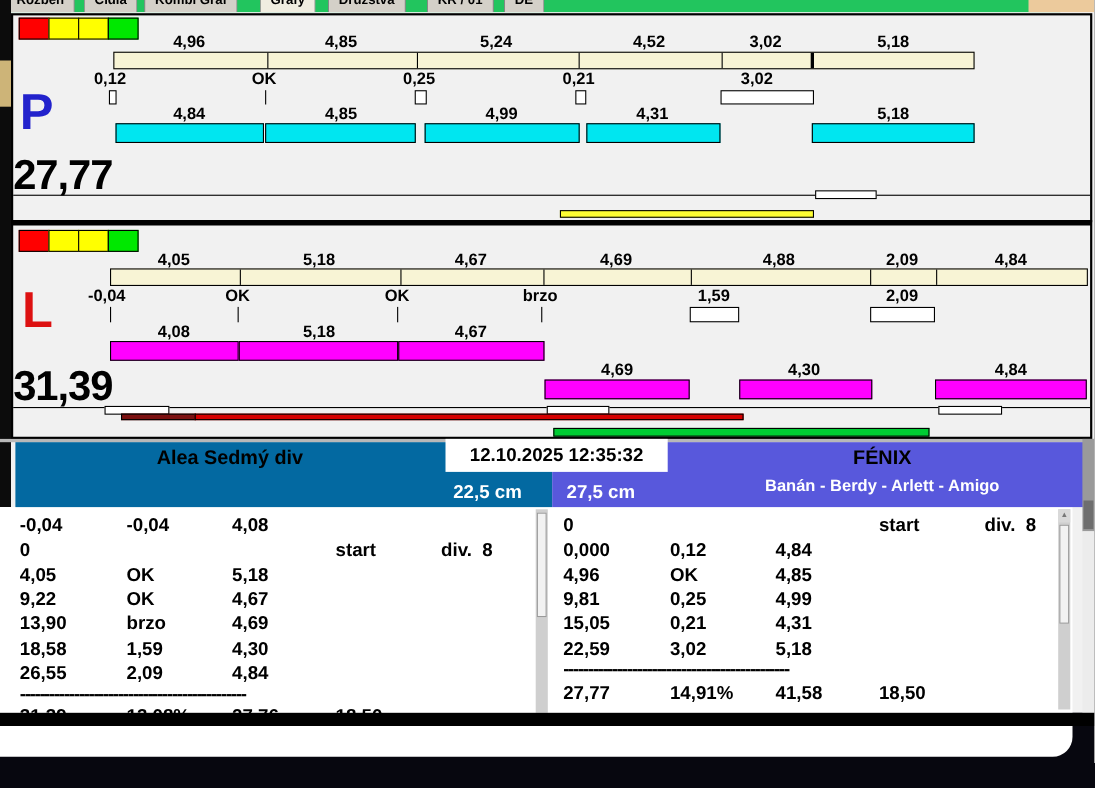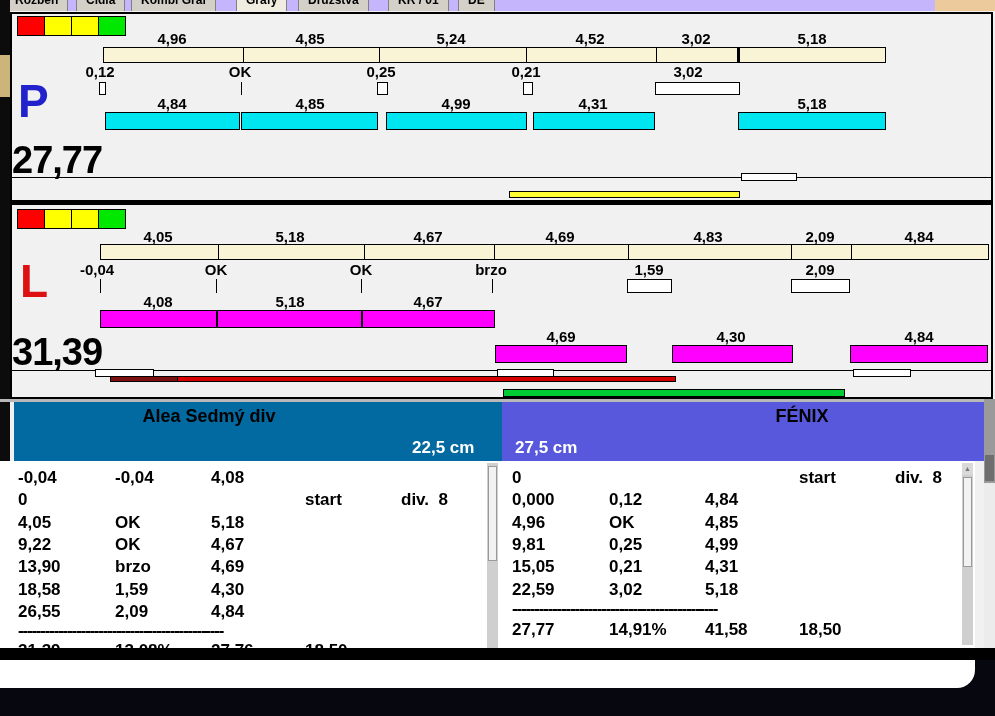--- a/index.html
+++ b/index.html
@@ -9,21 +9,21 @@
   .num{position:absolute;font-weight:bold;font-size:15px;color:#000;transform:translateX(-50%);white-space:nowrap;}
   .bignum{position:absolute;font-weight:bold;font-size:38px;color:#000;letter-spacing:-1px;}
   .bigletter{position:absolute;font-weight:bold;font-size:46px;}
   .bar{position:absolute;border:1px solid #000;box-sizing:border-box;}
   .seg{position:absolute;top:0;bottom:0;background:#000;width:1px;}
   .tick{position:absolute;width:1px;background:#000;}
   .wrect{position:absolute;background:#fff;border:1px solid #000;box-sizing:border-box;}
   .hline{position:absolute;height:1px;background:#000;}
   .legend{position:absolute;display:flex;}
   .legend div{width:28px;height:20px;border:1px solid #000;margin-left:-1px;box-sizing:border-box;}
-  .tabstrip{position:absolute;left:0;top:0;width:935px;height:11px;background:#c4b5fd;overflow:hidden;padding-left:29px;}
+  .tabstrip{position:absolute;left:0;top:0;width:935px;height:11px;background:#22c55e;overflow:hidden;padding-left:29px;}
   .tab{position:absolute;top:-13px;height:24px;line-height:24px;padding:0 9px;background:#d4d0c8;
        border:1px solid #808080;border-bottom:none;border-radius:3px 3px 0 0;
        font-size:12px;font-weight:bold;color:#000;white-space:nowrap;}
   .tab.active{background:#f0ede0;}
   .teamhead{position:absolute;top:402px;height:59px;}
   .teamtitle{position:absolute;font-size:18px;font-weight:bold;color:#000;text-align:center;}
   .teamsub{position:absolute;font-size:15px;font-weight:bold;color:#fff;text-align:center;}
   .cmlabel{position:absolute;font-size:17px;font-weight:bold;color:#fff;white-space:nowrap;text-align:center;}
   .tbl{position:absolute;}
   .trow{position:absolute;left:0;width:100%;height:22px;}
@@ -115,21 +115,21 @@
     <div style="background:#ff0000;"></div>
     <div style="background:#ffff00;"></div>
     <div style="background:#ffff00;"></div>
     <div style="background:#00e800;"></div>
   </div>
 
   <div class="num" style="left:158px;top:228px;">4,05</div>
   <div class="num" style="left:290px;top:228px;">5,18</div>
   <div class="num" style="left:428px;top:228px;">4,67</div>
   <div class="num" style="left:560px;top:228px;">4,69</div>
-  <div class="num" style="left:708px;top:228px;">4,83</div>
+  <div class="num" style="left:708px;top:228px;">4,88</div>
   <div class="num" style="left:820px;top:228px;">2,09</div>
   <div class="num" style="left:919px;top:228px;">4,84</div>
 
   <div class="bar" style="left:100px;top:244px;width:889px;height:16px;background:#f8f4d5;">
     <div class="seg" style="left:117px;"></div>
     <div class="seg" style="left:263px;"></div>
     <div class="seg" style="left:393px;"></div>
     <div class="seg" style="left:527px;"></div>
     <div class="seg" style="left:690px;"></div>
     <div class="seg" style="left:750px;"></div>
@@ -176,23 +176,25 @@
   <div class="abs" style="left:0;top:399px;width:995px;height:3px;background:#b8b8b8;"></div>
   <div class="abs" style="left:0;top:648px;width:995px;height:68px;background:#07070f;"></div>
   <div class="abs" style="left:0;top:461px;width:975px;height:227px;background:#fff;border-bottom-right-radius:18px;"></div>
 
   <div class="teamhead" style="left:14px;width:488px;background:#0369a1;">
     <div class="teamtitle" style="left:0;top:4px;width:390px;">Alea Sedmý div</div>
     <div class="cmlabel" style="left:398px;top:36px;">22,5 cm</div>
   </div>
   <div class="teamhead" style="left:502px;width:484px;background:#5858dc;">
     <div class="teamtitle" style="left:110px;top:4px;width:380px;">FÉNIX</div>
+    <div class="teamsub" style="left:110px;top:31px;width:380px;">Banán - Berdy - Arlett - Amigo</div>
     <div class="cmlabel" style="left:13px;top:36px;">27,5 cm</div>
   </div>
 
+  <div class="datebox">12.10.2025 12:35:32</div>
 
   <div class="tbl" style="left:18px;top:465px;width:465px;height:184px;overflow:hidden;">
     <div class="trow" style="top:3px;">
       <span class="cell c0">-0,04</span>
       <span class="cell c1">-0,04</span>
       <span class="cell c2">4,08</span>
     </div>
     <div class="trow" style="top:25px;">
       <span class="cell c0">0</span>
       <span class="cell c3">start</span>

